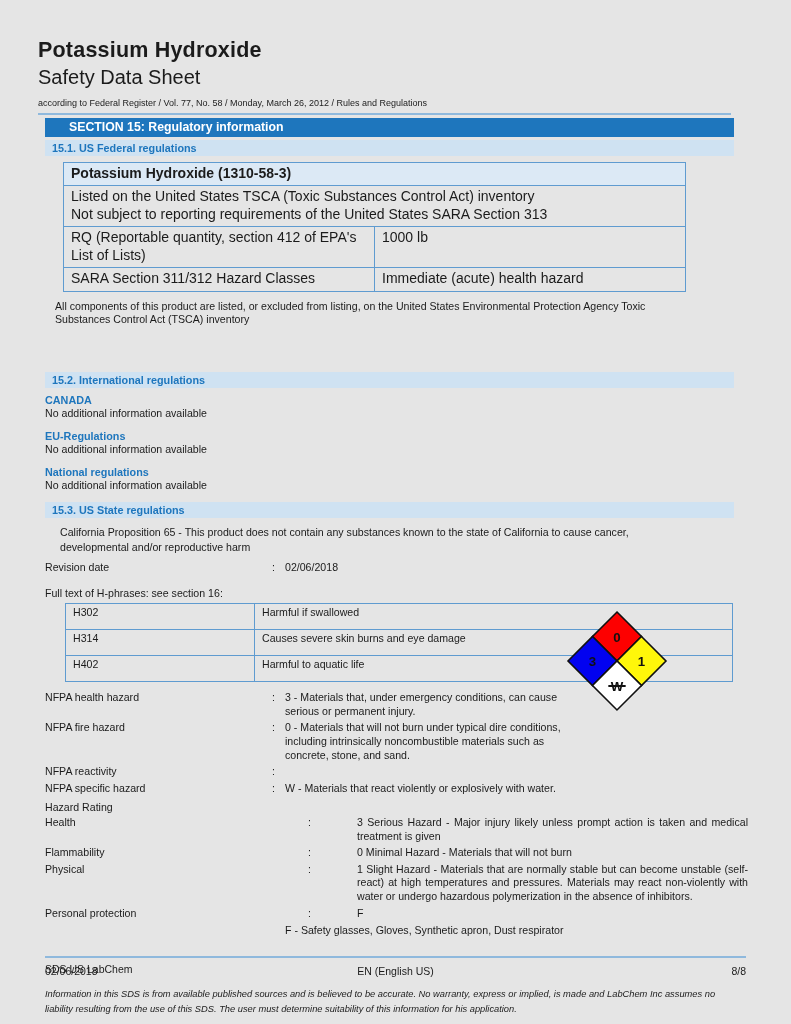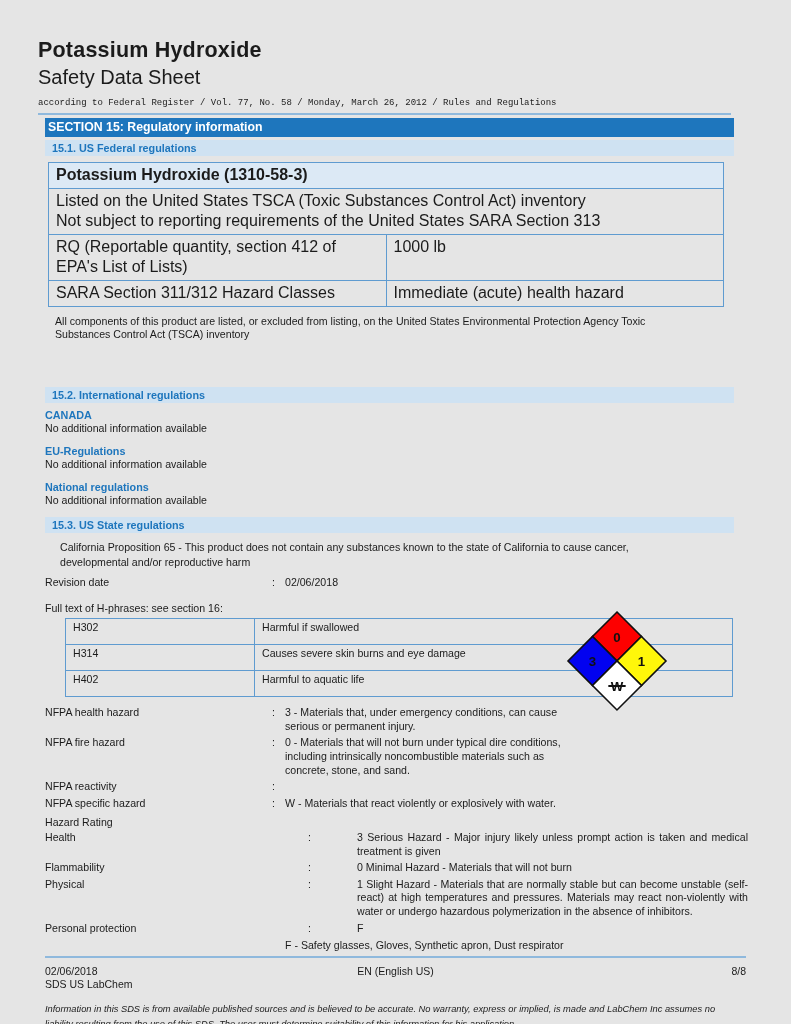--- a/index.html
+++ b/index.html
@@ -10,52 +10,52 @@
     background: #e5e5e5;
     font-family: "Liberation Sans", "DejaVu Sans", sans-serif;
     color: var(--text, #1b1b1b);
     overflow: hidden;
   }
 
   
   .doc-header { padding: 38px 43px 0 38px; }
   .doc-title { font-size: 21.5px; font-weight: bold; line-height: 1.15; letter-spacing: 0.2px; }
   .doc-subtitle { font-size: 20px; margin-top: 3px; }
-  .doc-according { font-size: 9px; margin-top: 9px; color: #222; font-family: Liberation Mono, monospace; }
+  .doc-according { font-size: 9px; margin-top: 9px; color: #222; }
   .top-rule { margin-top: 5px; border-top: 2px solid var(--rule-blue); width: 693px; }
 
   
   .main { padding: 0 43px 0 45px; }
   .sec-bar {
     background: var(--section-bar-bg);
     color: var(--section-bar-text);
     font-weight: bold;
     font-size: 12.3px;
-    padding: 2px 3px 3px;
+    padding: 2px 24px 3px;
     width: 689px;
     box-sizing: border-box;
     margin-top: 3px;
   }
   .sub-bar {
     background: var(--subsection-bar-bg);
     color: var(--accent);
     font-weight: bold;
     font-size: 10.8px;
     padding: 2px 7px;
     width: 689px;
     box-sizing: border-box;
     margin-top: 3px;
   }
 
   
   .fed-table {
     border-collapse: collapse;
-    width: 676px;
-    margin: 6px 0 0 3px;
-    font-size: 16px;
+    width: 623px;
+    margin: 6px 0 0 18px;
+    font-size: 14px;
     table-layout: fixed;
   }
   .fed-table td {
     border: 1px solid var(--table-border);
     padding: 2px 7px 3px;
     vertical-align: top;
     line-height: 1.25;
   }
   .fed-table .hdr td { background: var(--table-header-bg); font-weight: bold; }
   .fed-table .col-a { width: 312px; }

